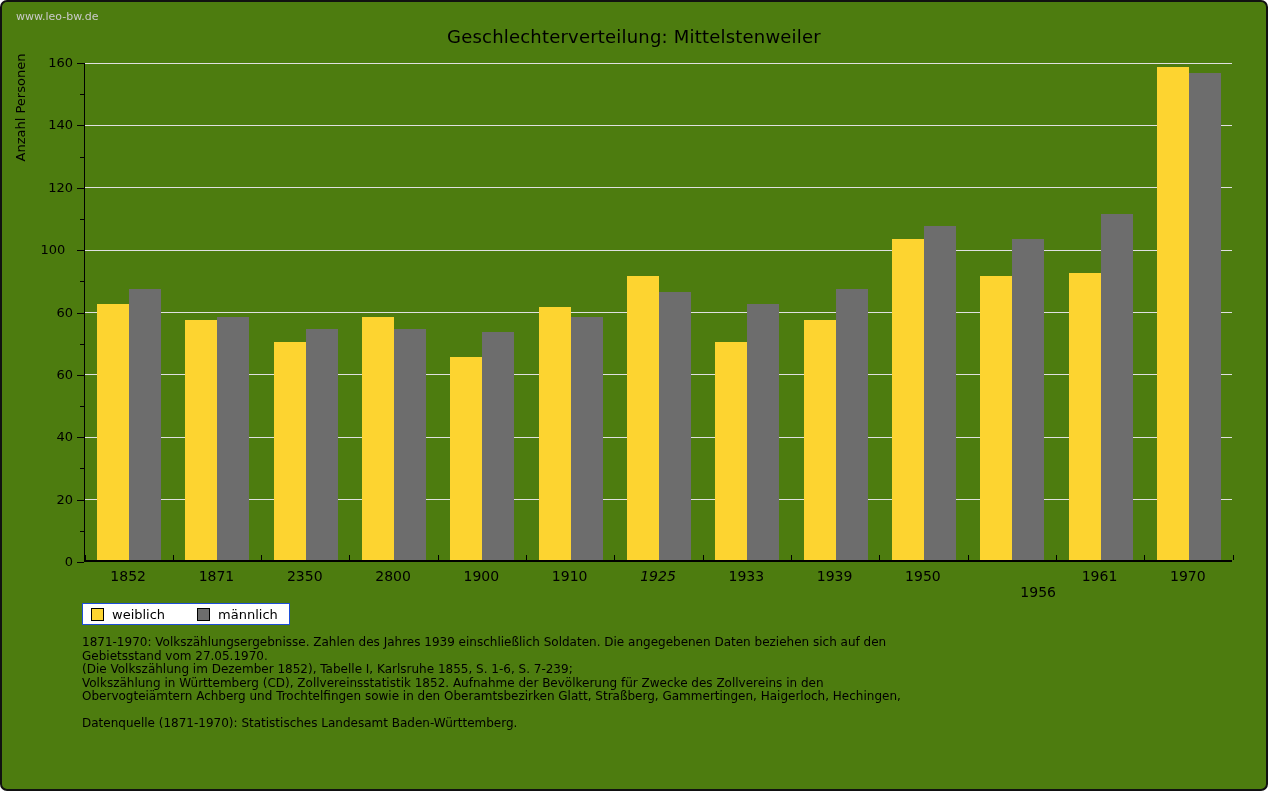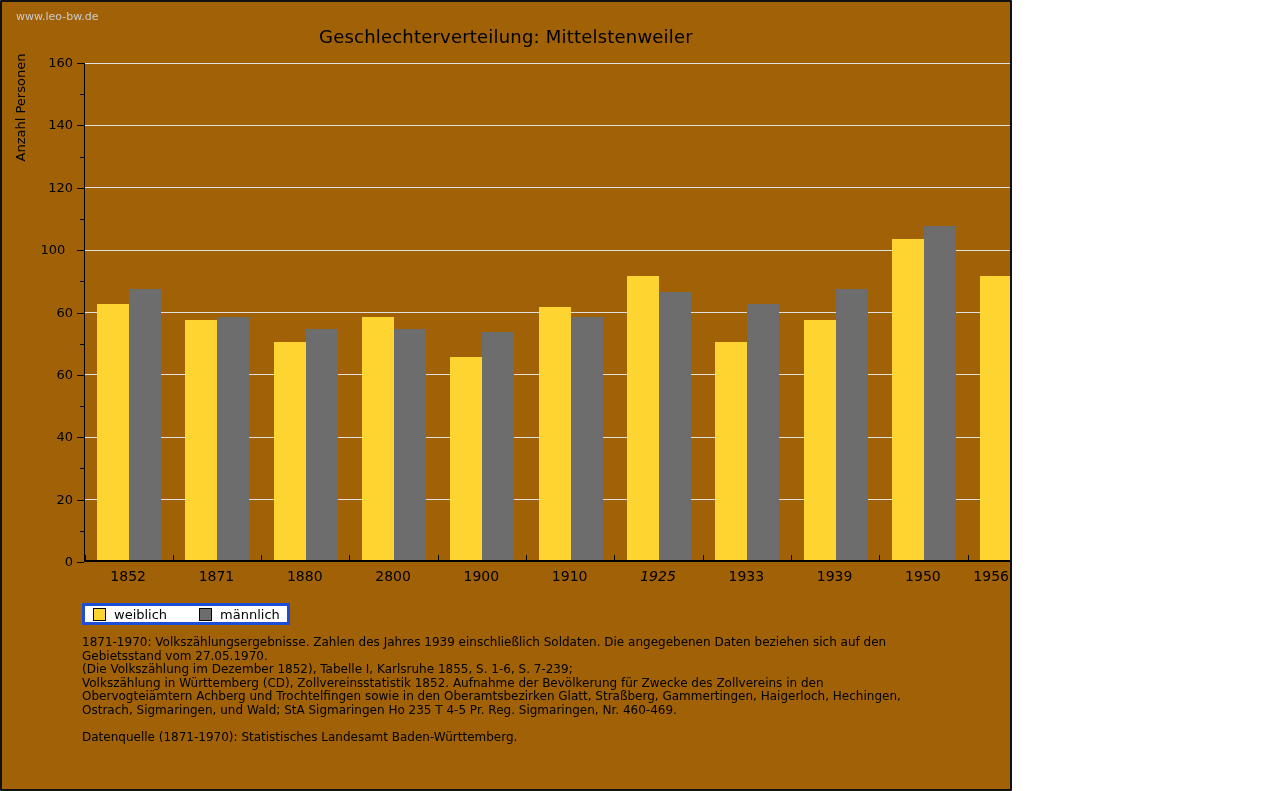--- a/index.html
+++ b/index.html
@@ -1,20 +1,20 @@
 <!DOCTYPE html>
 <html><head>
 <meta charset="utf-8">
 <style>
   * { margin:0; padding:0; box-sizing:border-box; }
   html,body { background:#ffffff; }
   body { font-family:"DejaVu Sans","Liberation Sans",sans-serif; }
   .page {
-    position:relative; width:1012px; height:791px; background:#a16207;
-    border:2px solid #111111; border-radius:1px; overflow:hidden;
+    position:relative; width:1268px; height:791px; background:#4d7c0f;
+    border:2px solid #111111; border-radius:7px; overflow:hidden;
   }
   .watermark {
     position:absolute; left:14px; top:8px; font-size:11px; color:#cbcbcb;
   }
   .chart-title {
     position:absolute; left:0; top:24px; width:100%; text-align:center;
     font-size:18px; color:#000000; letter-spacing:0.2px;
   }
   .y-axis-title {
     position:absolute; left:-37px; top:98px; width:110px; text-align:center;
@@ -30,21 +30,21 @@
     position:absolute; width:40px; text-align:right; font-size:13px; color:#000000;
     height:16px; line-height:16px;
   }
   .xtick { position:absolute; bottom:0; width:1px; height:5px; background:#000000; }
   .bar { position:absolute; bottom:0; }
   .xtick-label {
     position:absolute; top:566px; text-align:center; font-size:14px; color:#000000;
   }
   .legend {
     position:absolute; left:80px; top:601px; width:208px; height:22px;
-    border:3px solid #1d4ed8; display:flex; align-items:center; background:#ffffff;
+    border:1px solid #1d4ed8; display:flex; align-items:center; background:#ffffff;
   }
   .legend-swatch {
     width:13px; height:13px; border:1px solid #000000; flex:0 0 auto;
   }
   .legend-label { font-size:13px; color:#000000; margin-left:8px; white-space:nowrap; }
   .sw1 { margin-left:8px; }
   .sw2 { margin-left:32px; }
   .footnote {
     position:absolute; left:80px; top:634px; font-size:12px; color:#000000;
   }
@@ -134,44 +134,43 @@
       <div class="ytick" style="left: 78px; width: 4px; top: 528.812px; position: absolute;"></div>
       <div class="ytick" style="left: 78px; width: 4px; top: 466.438px; position: absolute;"></div>
       <div class="ytick" style="left: 78px; width: 4px; top: 404.062px; position: absolute;"></div>
       <div class="ytick" style="left: 78px; width: 4px; top: 341.688px; position: absolute;"></div>
       <div class="ytick" style="left: 78px; width: 4px; top: 279.312px; position: absolute;"></div>
       <div class="ytick" style="left: 78px; width: 4px; top: 216.938px; position: absolute;"></div>
       <div class="ytick" style="left: 78px; width: 4px; top: 154.562px; position: absolute;"></div>
       <div class="ytick" style="left: 78px; width: 4px; top: 92.1875px; position: absolute;"></div>
       <div class="xtick-label" style="left: 82px; width: 88.3077px;">1852</div>
       <div class="xtick-label" style="left: 170.308px; width: 88.3077px;">1871</div>
-      <div class="xtick-label" style="left: 258.615px; width: 88.3077px;">1880</div>
+      <div class="xtick-label" style="left: 258.615px; width: 88.3077px;">2350</div>
       <div class="xtick-label" style="left: 346.923px; width: 88.3077px;">2800</div>
       <div class="xtick-label" style="left: 435.231px; width: 88.3077px;">1900</div>
       <div class="xtick-label" style="left: 523.538px; width: 88.3077px;">1910</div>
       <div class="xtick-label" style="left: 611.846px; width: 88.3077px; font-style: italic;">1925</div>
       <div class="xtick-label" style="left: 700.154px; width: 88.3077px;">1933</div>
       <div class="xtick-label" style="left: 788.462px; width: 88.3077px;">1939</div>
       <div class="xtick-label" style="left: 876.769px; width: 88.3077px;">1950</div>
-      <div class="xtick-label" style="left: 945px; width: 88.3077px;">1956</div>
+      <div class="xtick-label" style="left: 992px; width: 88.3077px; margin-top: 16px;">1956</div>
       <div class="xtick-label" style="left: 1053.38px; width: 88.3077px;">1961</div>
       <div class="xtick-label" style="left: 1141.69px; width: 88.3077px;">1970</div>
     </div>
 
   <div class="legend">
     <span class="legend-swatch sw1" id="legend-swatch-0" style="background: rgb(253, 212, 48);"></span>
     <span class="legend-label">weiblich</span>
     <span class="legend-swatch sw2" id="legend-swatch-1" style="background: rgb(109, 109, 109);"></span>
     <span class="legend-label">männlich</span>
   </div>
 
   <div class="footnote">
     <div>1871-1970: Volkszählungsergebnisse. Zahlen des Jahres 1939 einschließlich Soldaten. Die angegebenen Daten beziehen sich auf den</div>
     <div>Gebietsstand vom 27.05.1970.</div>
     <div>(Die Volkszählung im Dezember 1852), Tabelle I, Karlsruhe 1855, S. 1-6, S. 7-239;</div>
     <div>Volkszählung in Württemberg (CD), Zollvereinsstatistik 1852. Aufnahme der Bevölkerung für Zwecke des Zollvereins in den</div>
     <div>Obervogteiämtern Achberg und Trochtelfingen sowie in den Oberamtsbezirken Glatt, Straßberg, Gammertingen, Haigerloch, Hechingen,</div>
-    <div>Ostrach, Sigmaringen, und Wald; StA Sigmaringen Ho 235 T 4-5 Pr. Reg. Sigmaringen, Nr. 460-469.</div>
     <div></div>
     <div>Datenquelle (1871-1970): Statistisches Landesamt Baden-Württemberg.</div>
   </div>
 
 </div>
 
 </body></html>

